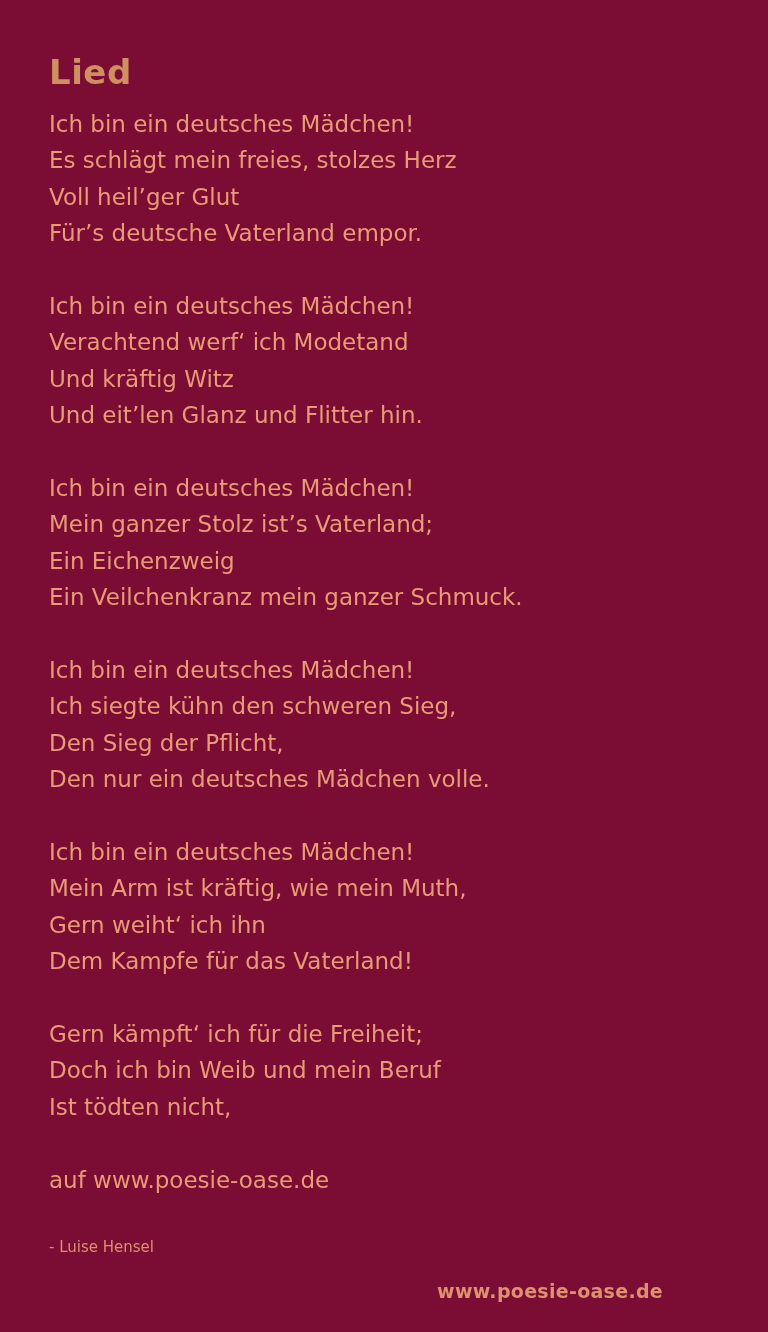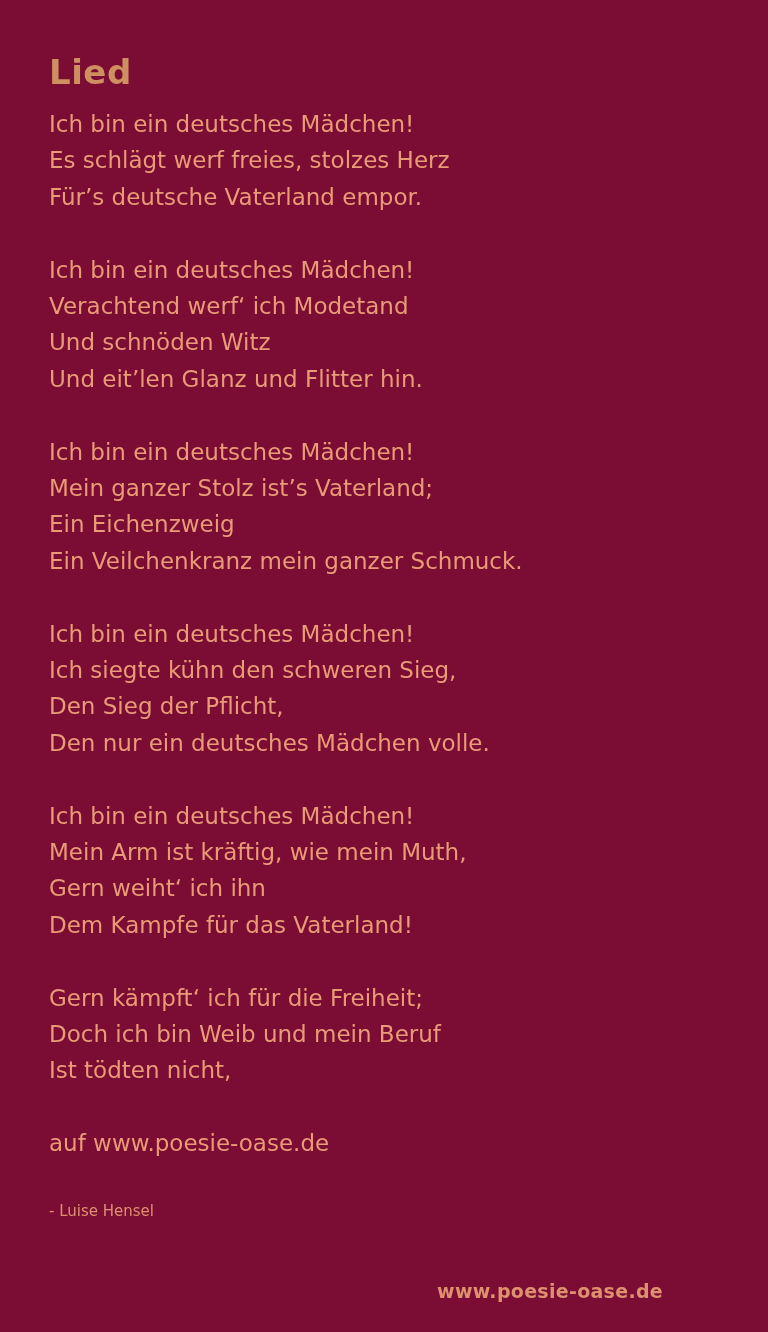--- a/index.html
+++ b/index.html
@@ -55,28 +55,29 @@
 <body>
 
 <div class="poster">
 
   <h1 class="title">Lied</h1>
 
   <div>
 
     <div class="stanza">
       <div class="line">Ich bin ein deutsches Mädchen!</div>
-      <div class="line">Es schlägt werf freies, stolzes Herz</div>
+      <div class="line">Es schlägt mein freies, stolzes Herz</div>
+      <div class="line">Voll heil’ger Glut</div>
       <div class="line">Für’s deutsche Vaterland empor.</div>
     </div>
 
     <div class="stanza">
       <div class="line">Ich bin ein deutsches Mädchen!</div>
       <div class="line">Verachtend werf‘ ich Modetand</div>
-      <div class="line">Und schnöden Witz</div>
+      <div class="line">Und kräftig Witz</div>
       <div class="line">Und eit’len Glanz und Flitter hin.</div>
     </div>
 
     <div class="stanza">
       <div class="line">Ich bin ein deutsches Mädchen!</div>
       <div class="line">Mein ganzer Stolz ist’s Vaterland;</div>
       <div class="line">Ein Eichenzweig</div>
       <div class="line">Ein Veilchenkranz mein ganzer Schmuck.</div>
     </div>
 

